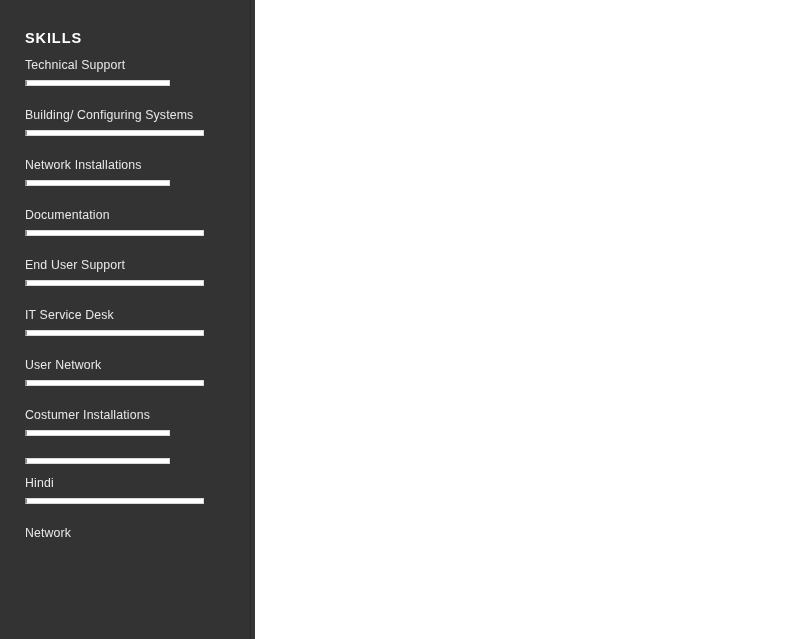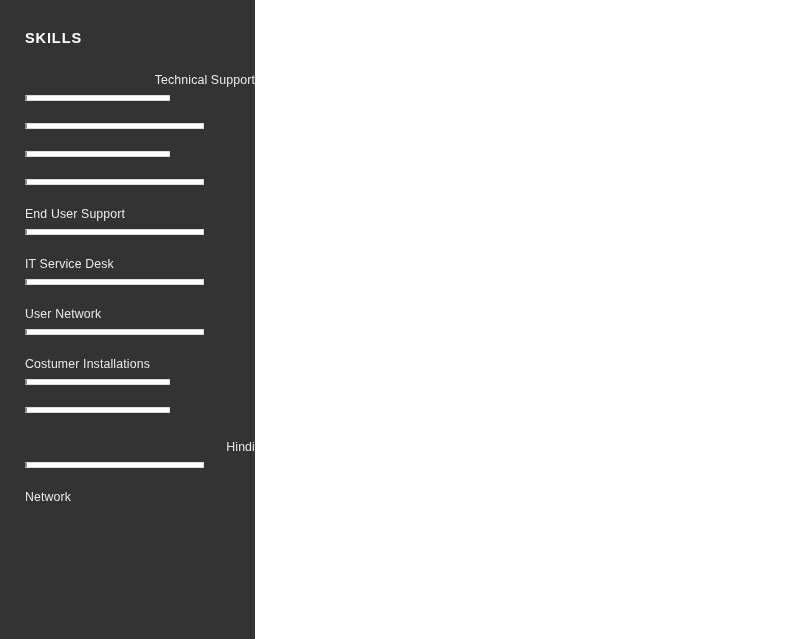--- a/index.html
+++ b/index.html
@@ -76,21 +76,21 @@
   
   .bar-list {
     margin: 0;
     padding: 0;
     list-style: none;
   }
   .bar-row {
     margin-top: 22px;
     position: relative;
   }
-  .bar-row:first-child { margin-top: 27px; text-align: right; }
+  .bar-row:first-child { margin-top: 12px; }
 
   .bar-label {
     display: block;
     color: #e8e8e8;
     font-size: 12.3px;
     line-height: 14px;
     letter-spacing: 0.15px;
     font-family: "Liberation Sans", sans-serif;
     white-space: nowrap;
   }
@@ -137,32 +137,35 @@
       <ul class="bar-list">
 
         <li class="bar-row">
           <span class="bar-label">Technical Support</span>
           <div class="bar-track">
             <div class="bar-fill" style="width:145px"></div>
           </div>
         </li>
 
         <li class="bar-row">
-          <div class="bar-track">
-            <div class="bar-fill" style="width:179px"></div>
-          </div>
-        </li>
-
-        <li class="bar-row">
-          <div class="bar-track">
-            <div class="bar-fill" style="width:145px"></div>
-          </div>
-        </li>
-
-        <li class="bar-row">
+          <span class="bar-label">Building/ Configuring Systems</span>
+          <div class="bar-track">
+            <div class="bar-fill" style="width:179px"></div>
+          </div>
+        </li>
+
+        <li class="bar-row">
+          <span class="bar-label">Network Installations</span>
+          <div class="bar-track">
+            <div class="bar-fill" style="width:145px"></div>
+          </div>
+        </li>
+
+        <li class="bar-row">
+          <span class="bar-label">Documentation</span>
           <div class="bar-track">
             <div class="bar-fill" style="width:179px"></div>
           </div>
         </li>
 
         <li class="bar-row">
           <span class="bar-label">End User Support</span>
           <div class="bar-track">
             <div class="bar-fill" style="width:179px"></div>
           </div>

